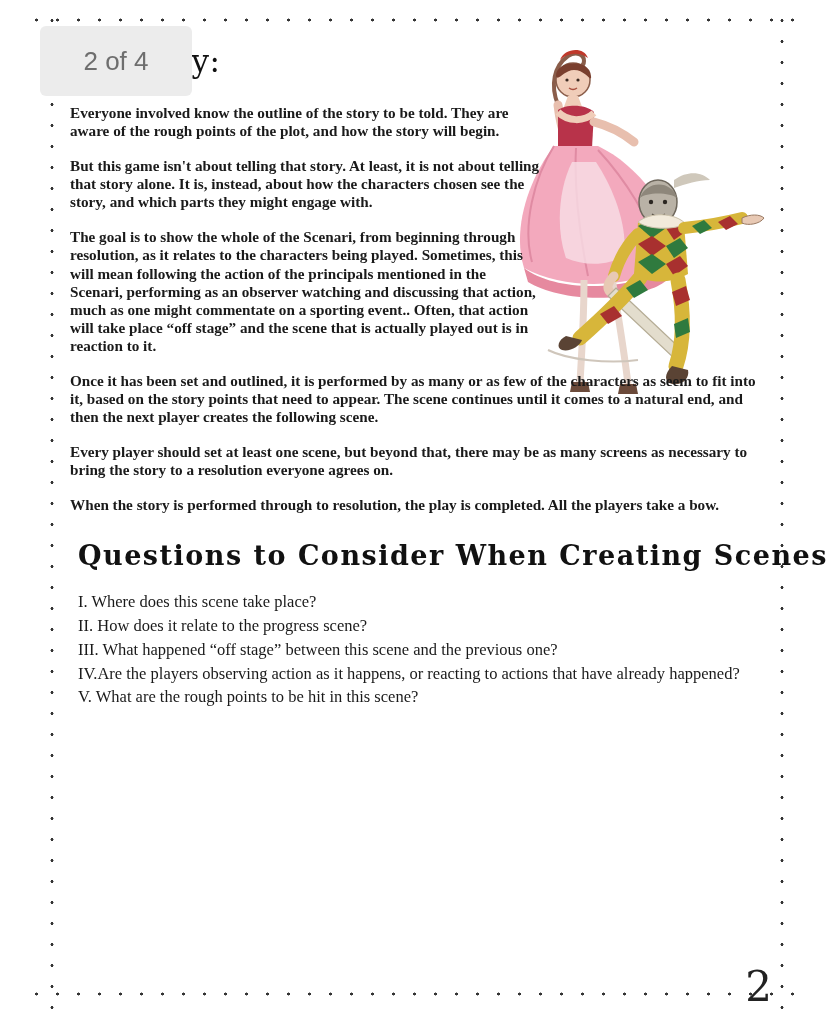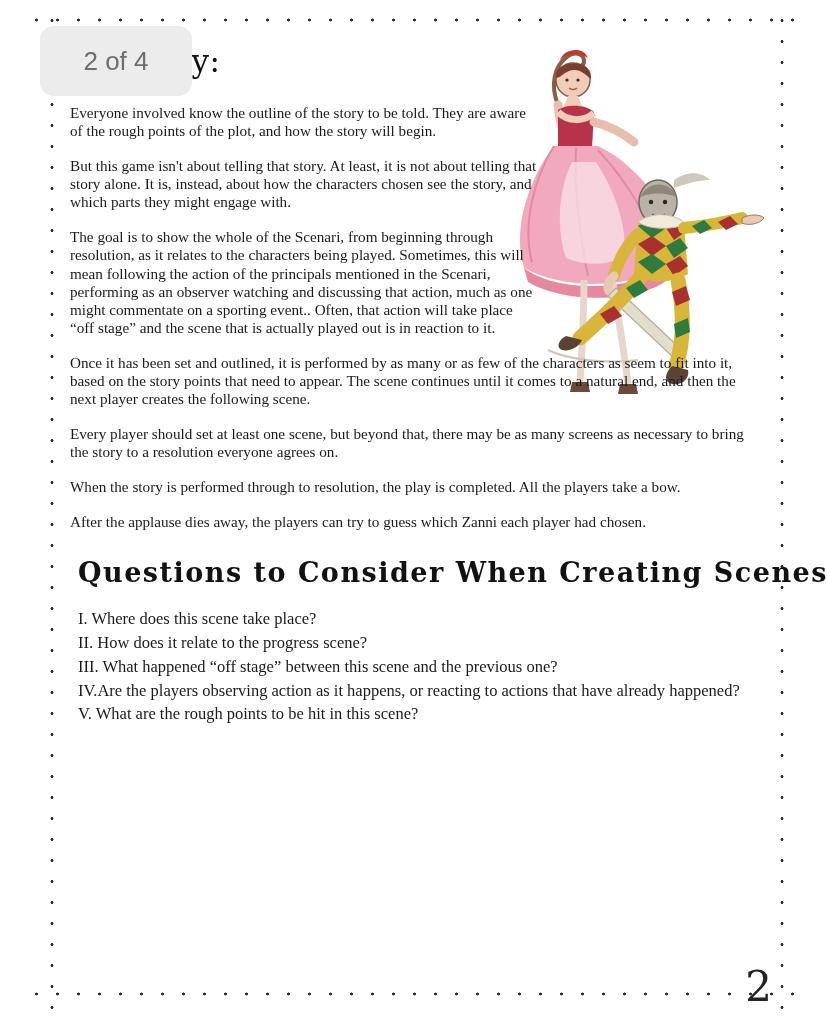--- a/index.html
+++ b/index.html
@@ -75,41 +75,42 @@
     line-height: 1.19;
     text-align: left;
   }
   .body-wide {
     width: 690px;
     font-size: 15.2px;
     line-height: 1.19;
   }
   p.para {
     margin: 0 0 17px 0;
+    font-weight: bold;
   }
 
   
   #illustration {
     position: absolute;
     right: 6px;
     top: 20px;
     width: 300px;
     height: 460px;
     pointer-events: none;
   }
 
   
   #page-indicator {
     position: absolute;
     left: 40px;
     top: 26px;
     width: 152px;
     height: 70px;
     background: #ececec;
-    border-radius: 14px;
+    border-radius: 6px;
     color: #6e6e6e;
     font-family: "Liberation Sans", sans-serif;
     font-size: 26px;
     display: flex;
     align-items: center;
     justify-content: center;
     z-index: 50;
   }
 
   
@@ -249,21 +250,20 @@
     <div class="body-col">
       <p class="para">Everyone involved know the outline of the story to be told. They are aware of the rough points of the plot, and how the story will begin.</p>
       <p class="para">But this game isn't about telling that story. At least, it is not about telling that story alone. It is, instead, about how the characters chosen see the story, and which parts they might engage with.</p>
       <p class="para">The goal is to show the whole of the Scenari, from beginning through resolution, as it relates to the characters being played. Sometimes, this will mean following the action of the principals mentioned in the Scenari, performing as an observer watching and discussing that action, much as one might commentate on a sporting event.. Often, that action will take place “off stage” and the scene that is actually played out is in reaction to it.</p>
     </div>
 
     <div class="body-wide">
       <p class="para">Once it has been set and outlined, it is performed by as many or as few of the characters as seem to fit into it, based on the story points that need to appear. The scene continues until it comes to a natural end, and then the next player creates the following scene.</p>
       <p class="para">Every player should set at least one scene, but beyond that, there may be as many screens as necessary to bring the story to a resolution everyone agrees on.</p>
       <p class="para">When the story is performed through to resolution, the play is completed. All the players take a bow.</p>
-      <p class="para">After the applause dies away, the players can try to guess which Zanni each player had chosen.</p>
     </div>
 
     <h2 class="section-heading">Questions to Consider When Creating Scenes</h2>
 
     <ol class="questions">
       <li>I. Where does this scene take place?</li>
       <li>II. How does it relate to the progress scene?</li>
       <li>III. What happened “off stage” between this scene and the previous one?</li>
       <li>IV.Are the players observing action as it happens, or reacting to actions that have already happened?</li>
       <li>V.  What are the rough points to be hit in this scene?</li>

